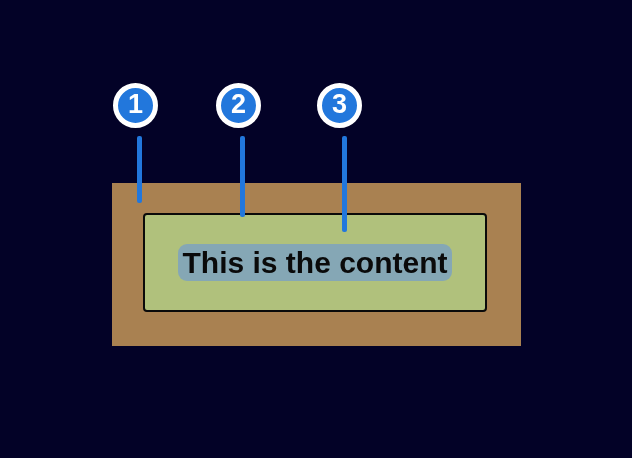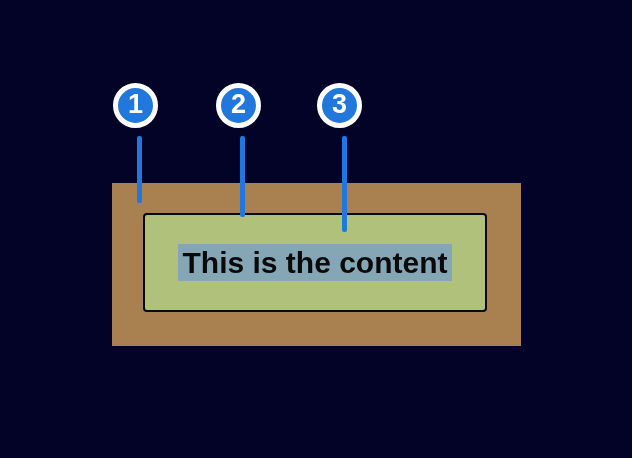--- a/index.html
+++ b/index.html
@@ -49,20 +49,21 @@
   }
   
   .content-highlight {
     background: var(--content-highlight);
     color: var(--text-black);
     font-weight: bold;
     font-size: 30px;
     line-height: 37px;
     padding: 0 4px;
     white-space: nowrap;
+    border-radius: 9px;
   }
   
   .callout-line {
     position: absolute;
     width: 5px;
     top: 136px;
     background: var(--callout-blue);
     border-radius: 2px;
   }
   .line-1 { left: 137px; height: 67px; }

